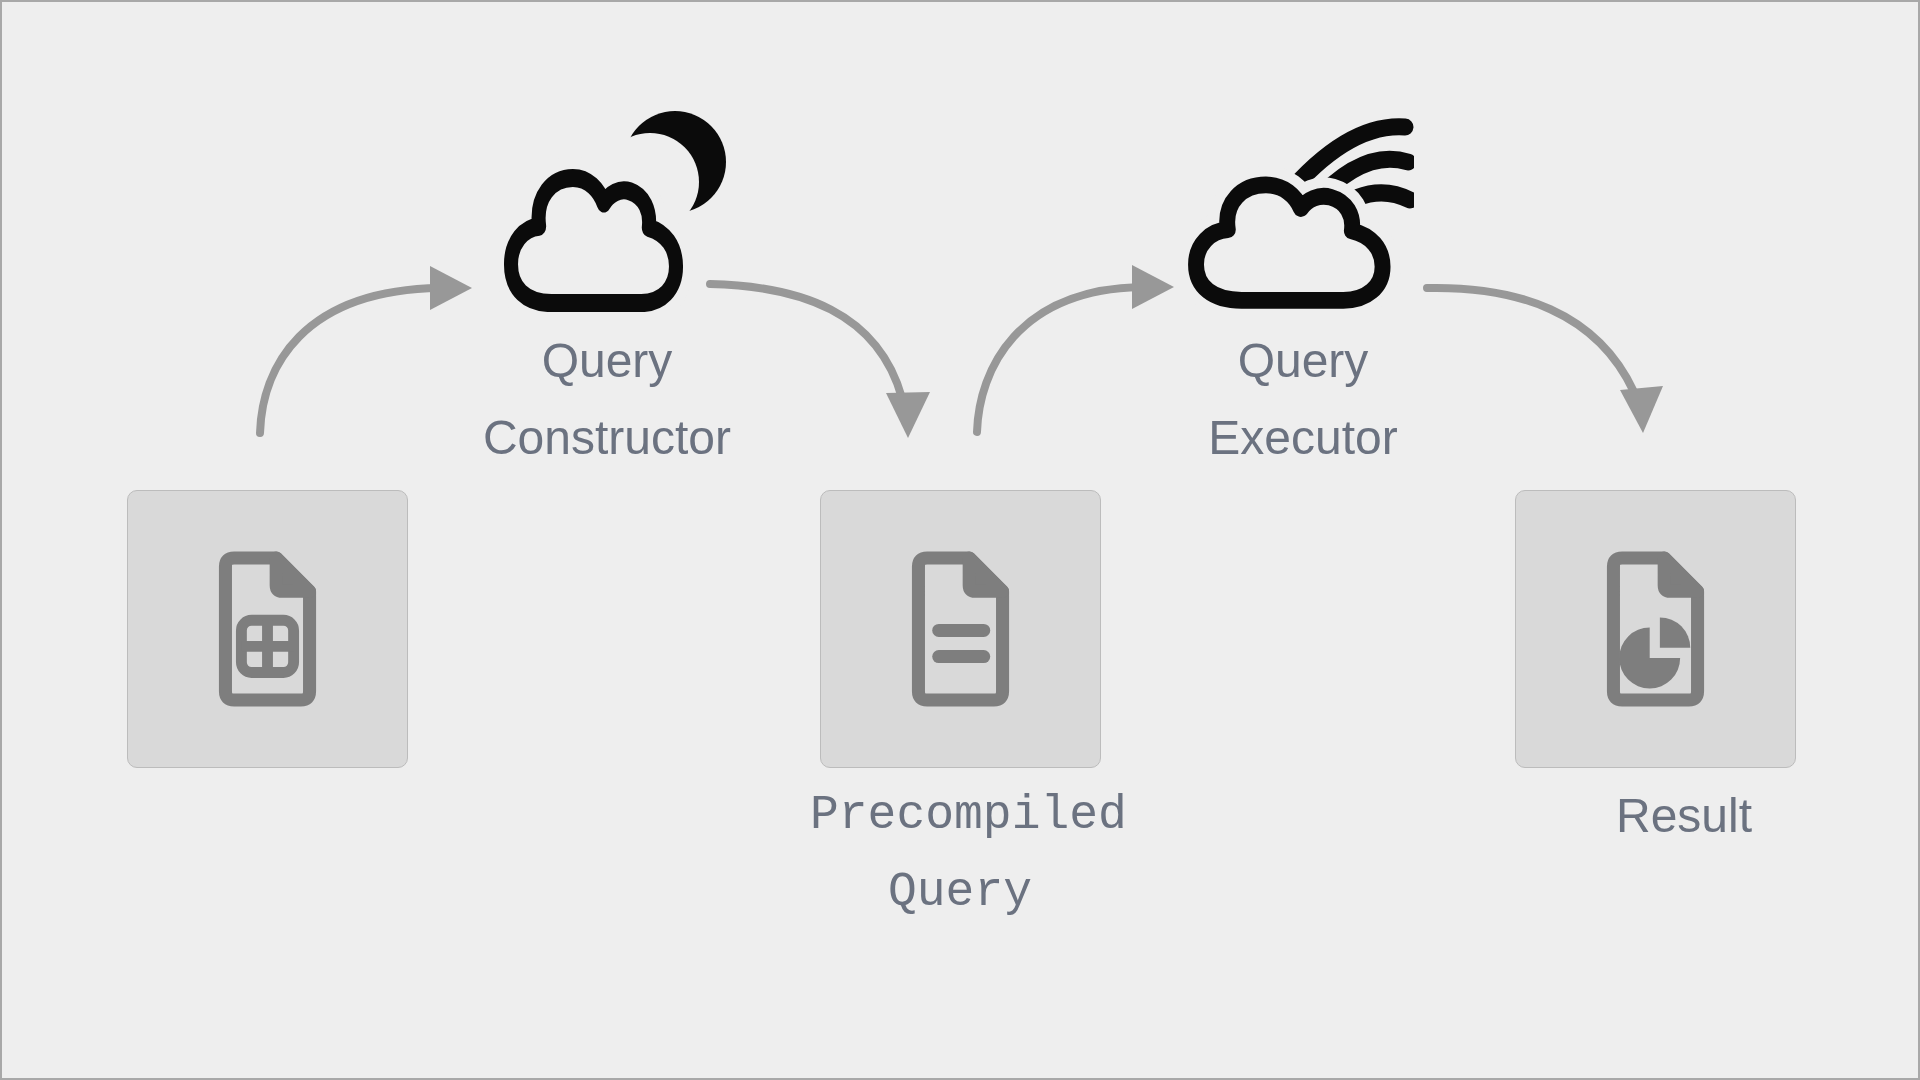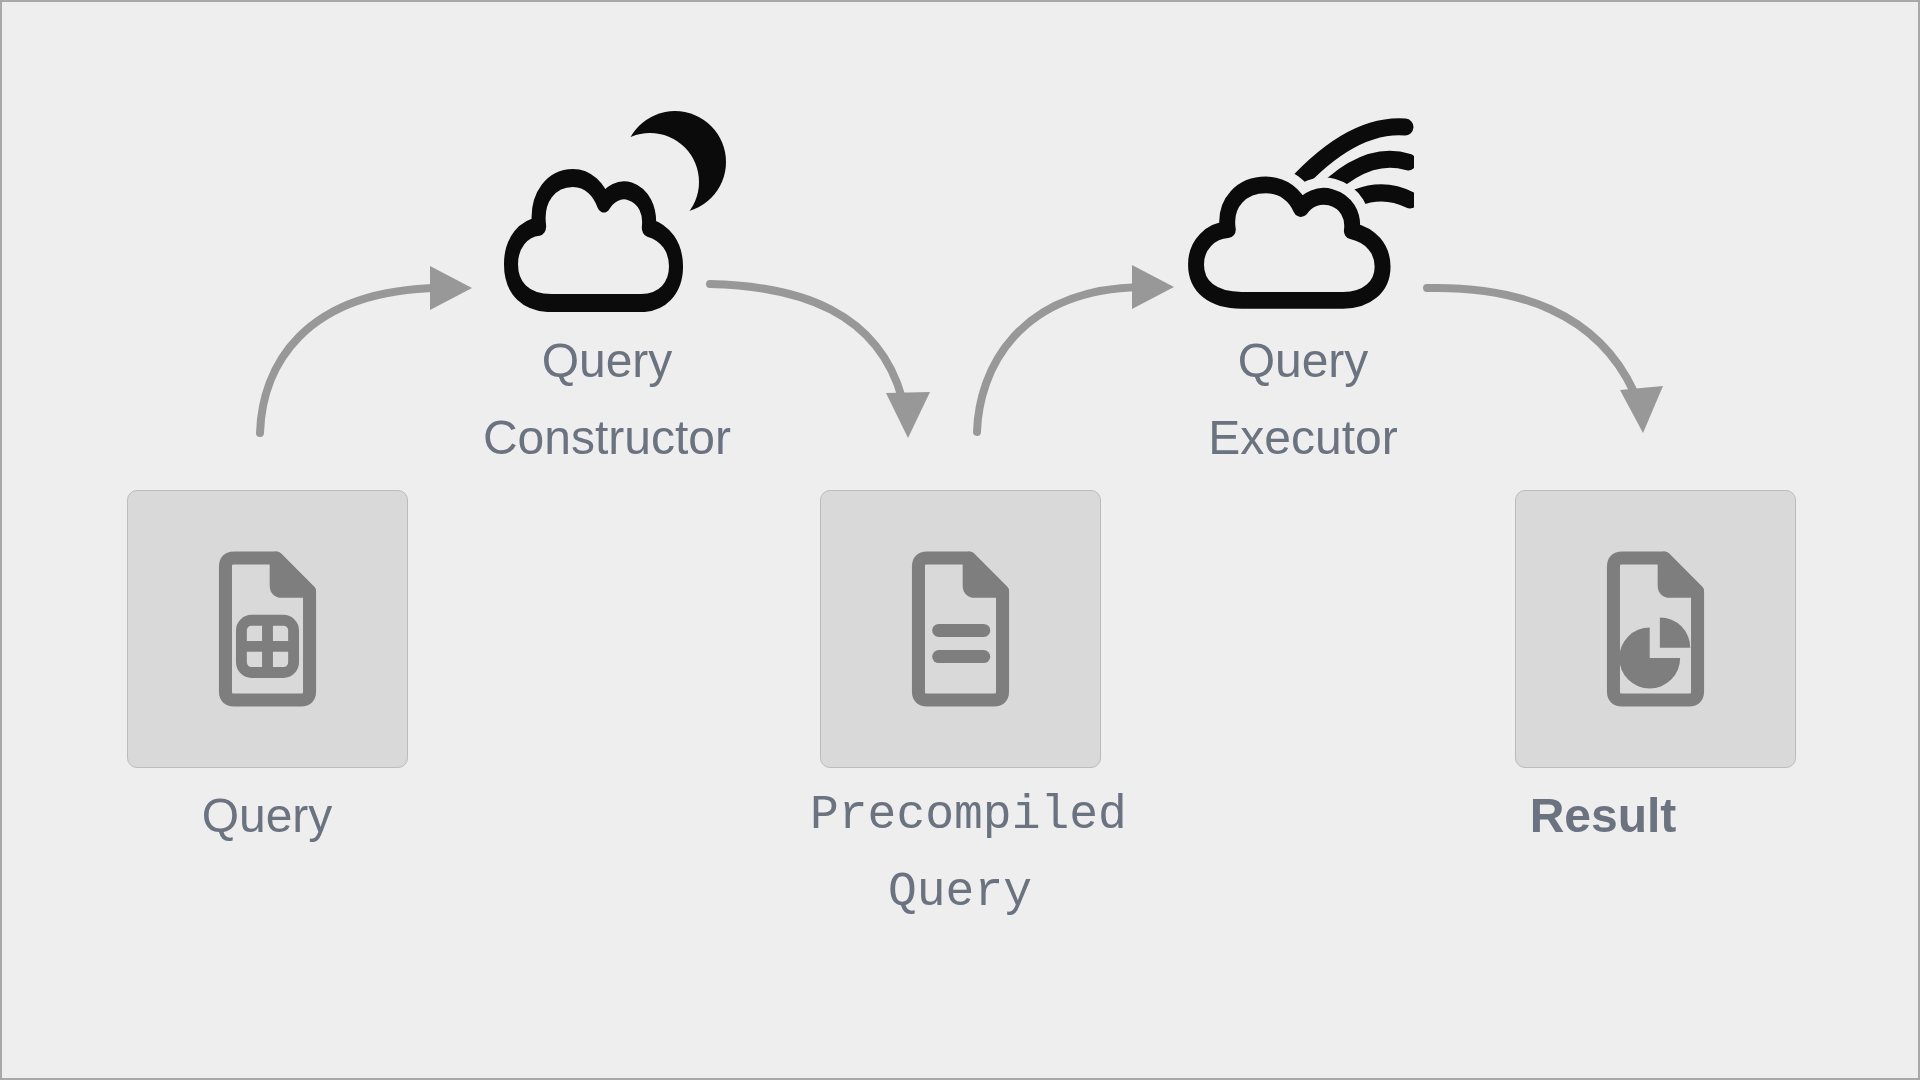--- a/index.html
+++ b/index.html
@@ -119,21 +119,20 @@
     <svg width="145" height="182" viewBox="0 0 100 120" xmlns="http://www.w3.org/2000/svg">
       <path d="M56 11 H27 Q21 11 21 17 V103 Q21 109 27 109 H73 Q79 109 79 103 V34 Z" fill="none" stroke="#7e7e7e" stroke-width="9" stroke-linejoin="round"></path>
       <path d="M56 11 V30 Q56 34 60 34 H79 Z" fill="#7e7e7e" stroke="#7e7e7e" stroke-width="9" stroke-linejoin="round"></path>
       <g stroke="#7e7e7e" stroke-width="7.5" fill="none">
         <rect x="32" y="54" width="36" height="36" rx="7"></rect>
         <line x1="32" y1="72" x2="68" y2="72"></line>
         <line x1="50" y1="54" x2="50" y2="90"></line>
       </g>
     </svg>
   </div>
-  <div class="diagram-label" style="left:117px; top:777px; width:300px;">Query</div>
 
   <div class="node-box" style="left:820px; top:490px;">
     <svg width="145" height="182" viewBox="0 0 100 120" xmlns="http://www.w3.org/2000/svg">
       <path d="M56 11 H27 Q21 11 21 17 V103 Q21 109 27 109 H73 Q79 109 79 103 V34 Z" fill="none" stroke="#7e7e7e" stroke-width="9" stroke-linejoin="round"></path>
       <path d="M56 11 V30 Q56 34 60 34 H79 Z" fill="#7e7e7e" stroke="#7e7e7e" stroke-width="9" stroke-linejoin="round"></path>
       <g stroke="#7e7e7e" stroke-width="9" stroke-linecap="round">
         <line x1="35" y1="61" x2="66" y2="61"></line>
         <line x1="35" y1="79" x2="66" y2="79"></line>
       </g>
     </svg>
@@ -143,16 +142,16 @@
   <div class="node-box" style="left:1515px; top:490px;">
     <svg width="145" height="182" viewBox="0 0 100 120" xmlns="http://www.w3.org/2000/svg">
       <path d="M56 11 H27 Q21 11 21 17 V103 Q21 109 27 109 H73 Q79 109 79 103 V34 Z" fill="none" stroke="#7e7e7e" stroke-width="9" stroke-linejoin="round"></path>
       <path d="M56 11 V30 Q56 34 60 34 H79 Z" fill="#7e7e7e" stroke="#7e7e7e" stroke-width="9" stroke-linejoin="round"></path>
       <g fill="#7e7e7e">
         <path d="M 46 80 L 46 59 A 21 21 0 1 0 67 80 Z"></path>
         <path d="M 53 73 L 53 52 A 21 21 0 0 1 74 73 Z"></path>
       </g>
     </svg>
   </div>
-  <div class="diagram-label" style="left:1453px; top:777px; width:300px;font-weight:bold;">Result</div>
+  <div class="diagram-label" style="left:1534px; top:777px; width:300px;">Result</div>
 
   <div class="frame"></div>
 </div>
 
 </body></html>

